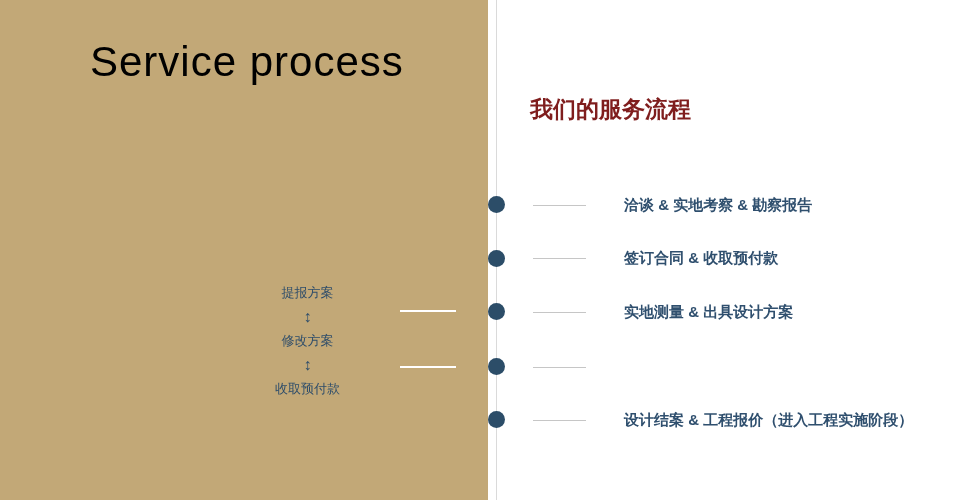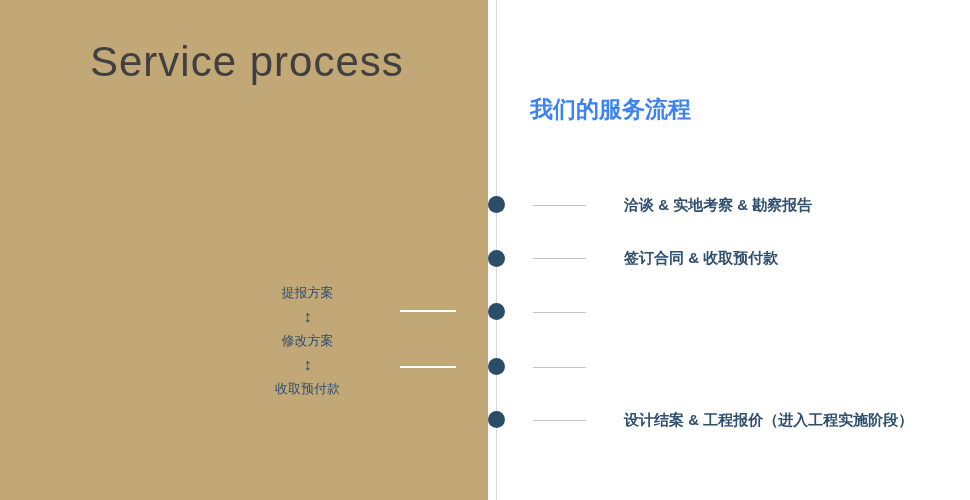--- a/index.html
+++ b/index.html
@@ -12,21 +12,21 @@
   }
   
   .left-panel{
     position:absolute;left:0;top:0;
     width:488px;height:100%;
     background:#c2a877;
   }
   .title{
     position:absolute;left:90px;top:38px;margin:0;
     font-size:42px;font-weight:300;letter-spacing:1px;
-    color:#404040;
+    color:#000000;
     font-family:"Liberation Sans", sans-serif;
   }
   
   .plan{
     position:absolute;left:250px;top:282px;width:115px;
     text-align:center;color:#2e4d6a;
   }
   .plan-step{font-size:13px;line-height:22px;}
   .plan-arrow{font-size:16px;line-height:26px;font-weight:bold;color:#2e4d6a;}
   
@@ -35,21 +35,21 @@
   .c2{top:366px;}
   
   .vline{
     position:absolute;left:496px;top:0;
     width:1px;height:100%;
     background:#dadada;
   }
   
   .heading{
     position:absolute;left:530px;top:94px;margin:0;
-    font-size:23px;font-weight:bold;color:#3b82f6;
+    font-size:23px;font-weight:bold;color:#7f1d1d;
   }
   .t-dot{
     position:absolute;left:488px;
     width:17px;height:17px;border-radius:50%;
     background:#2c4d68;
   }
   .t-line{
     position:absolute;left:533px;
     width:53px;height:1px;background:#c6c6c6;
   }
@@ -89,20 +89,21 @@
   <div class="t-dot d1"></div>
   <div class="t-line l1"></div>
   <div class="t-label t1">洽谈 &amp; 实地考察 &amp; 勘察报告</div>
 
   <div class="t-dot d2"></div>
   <div class="t-line l2"></div>
   <div class="t-label t2">签订合同 &amp; 收取预付款</div>
 
   <div class="t-dot d3"></div>
   <div class="t-line l3"></div>
+  <div class="t-label t3">实地测量 &amp; 出具设计方案</div>
 
   <div class="t-dot d4"></div>
   <div class="t-line l4"></div>
 
   <div class="t-dot d5"></div>
   <div class="t-line l5"></div>
   <div class="t-label t5">设计结案 &amp; 工程报价（进入工程实施阶段）</div>
 
 </div>
 

